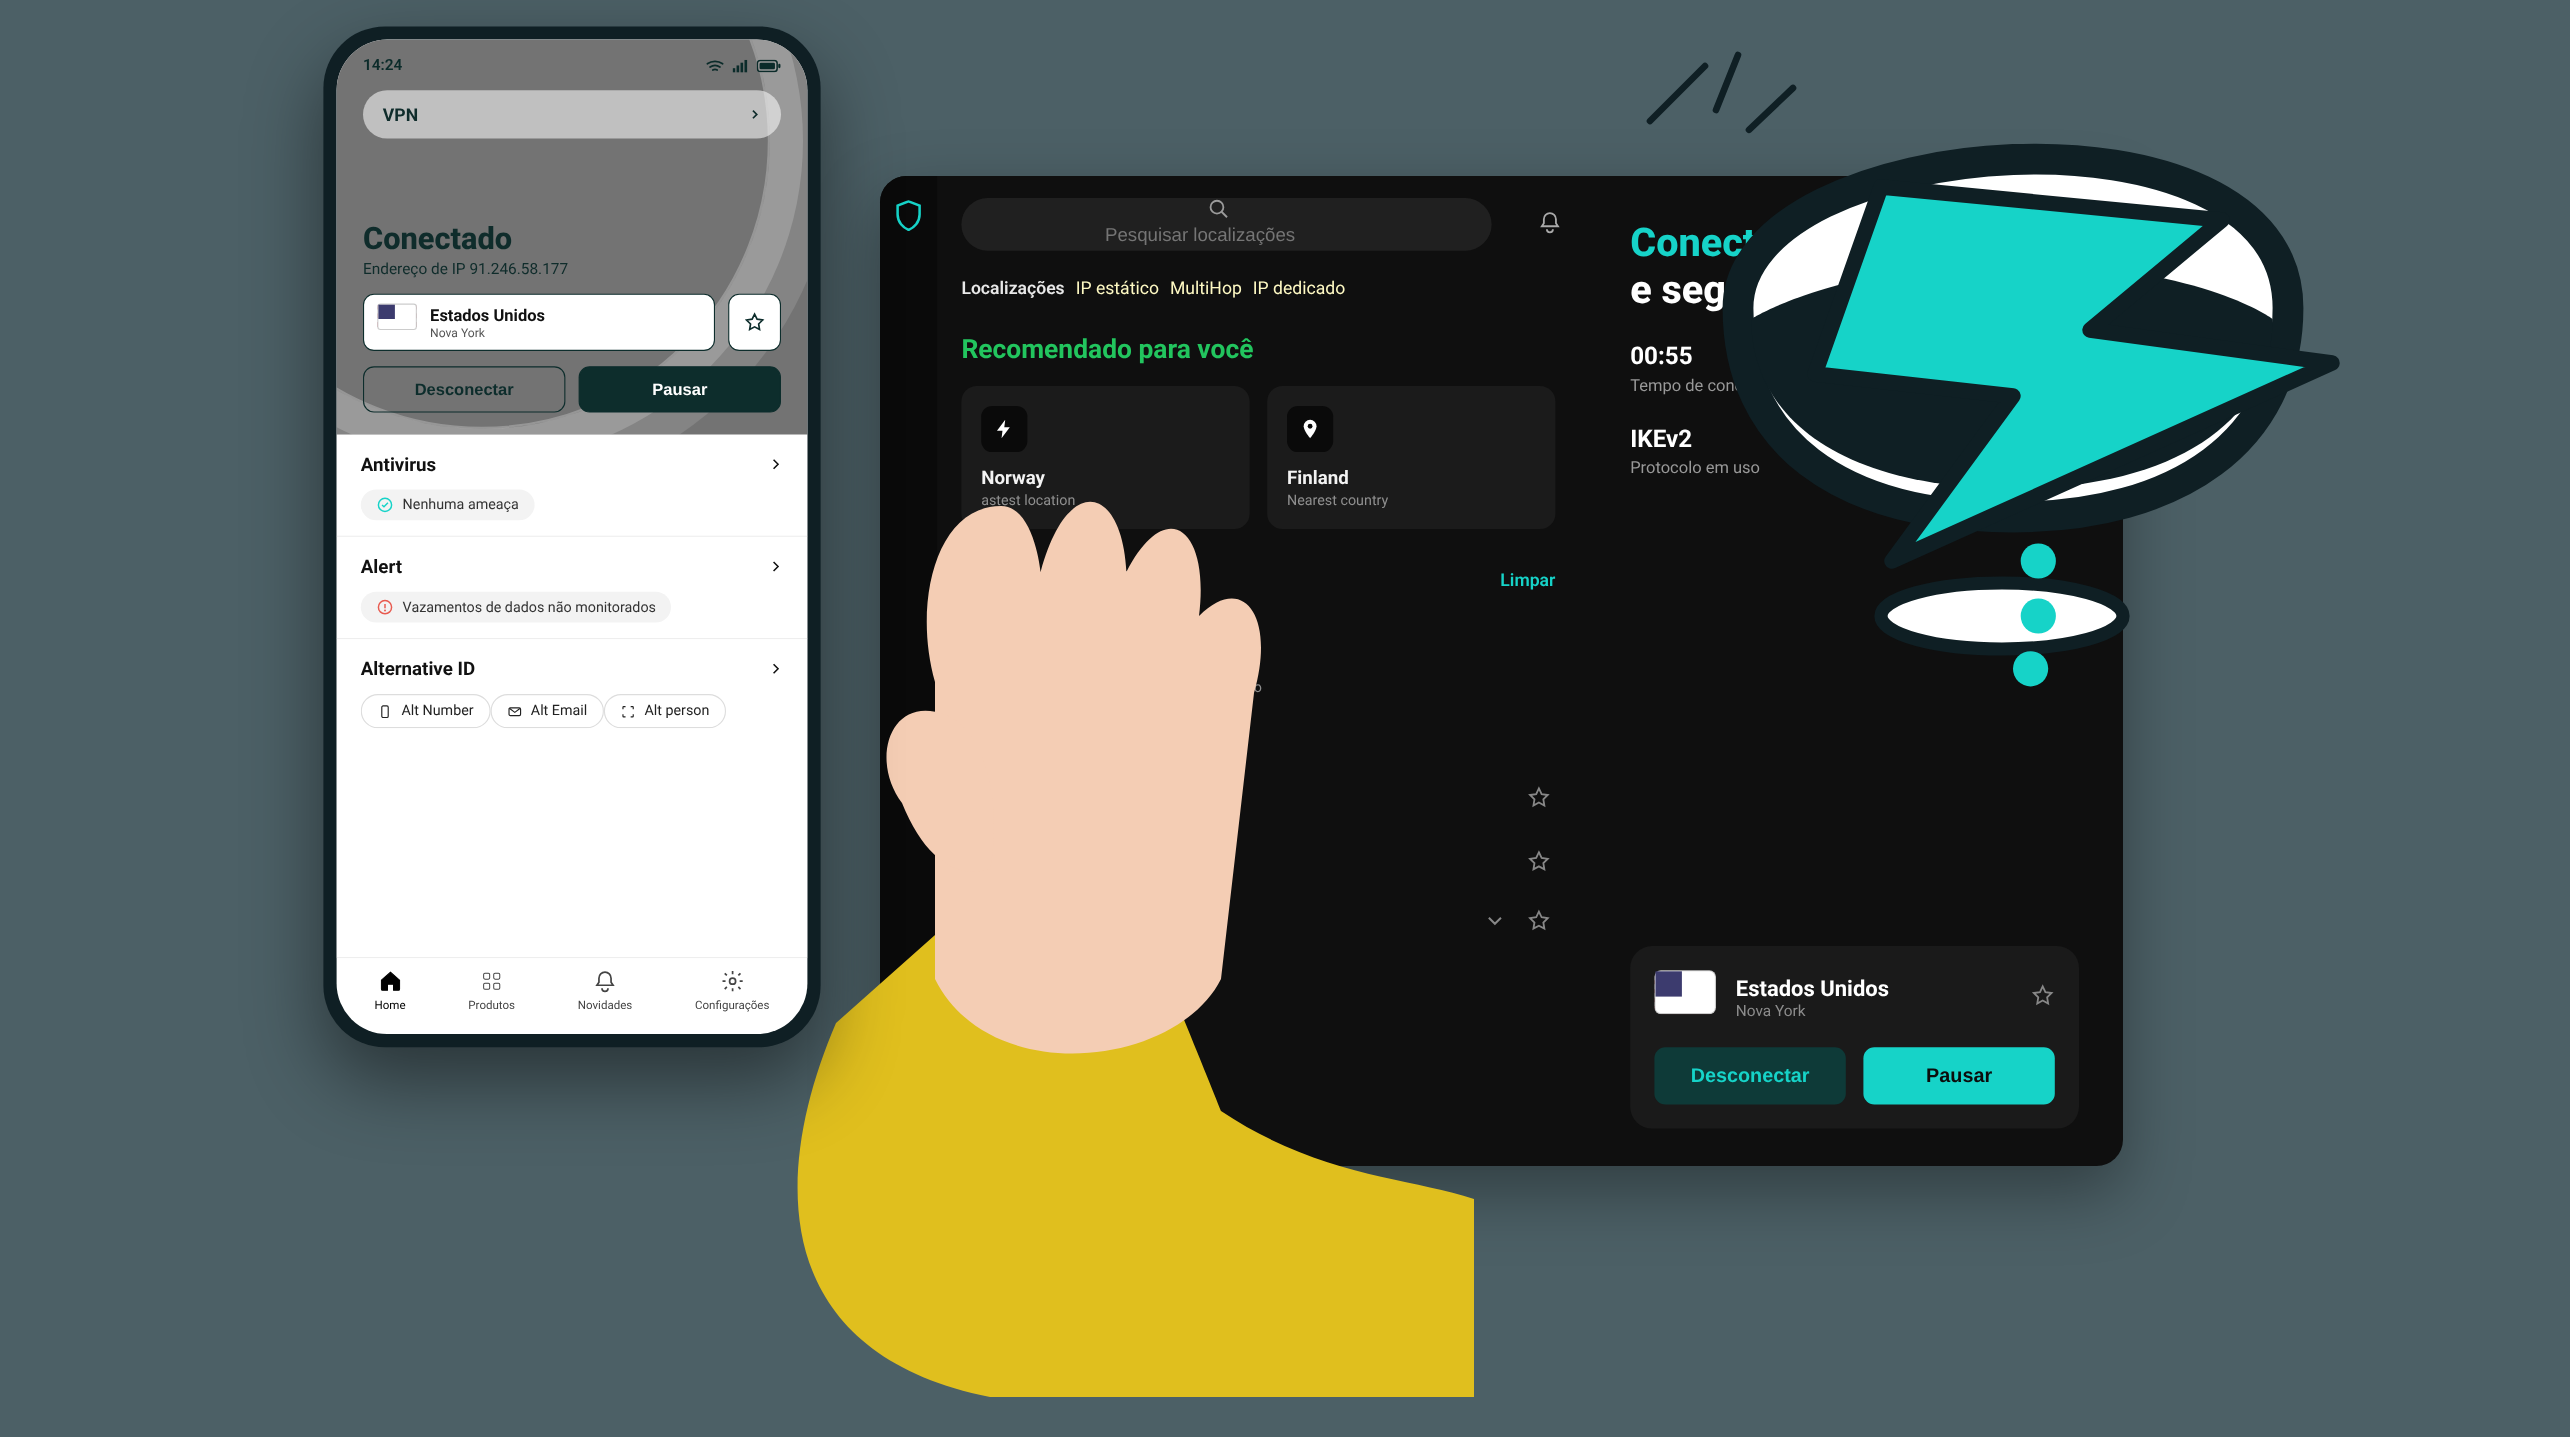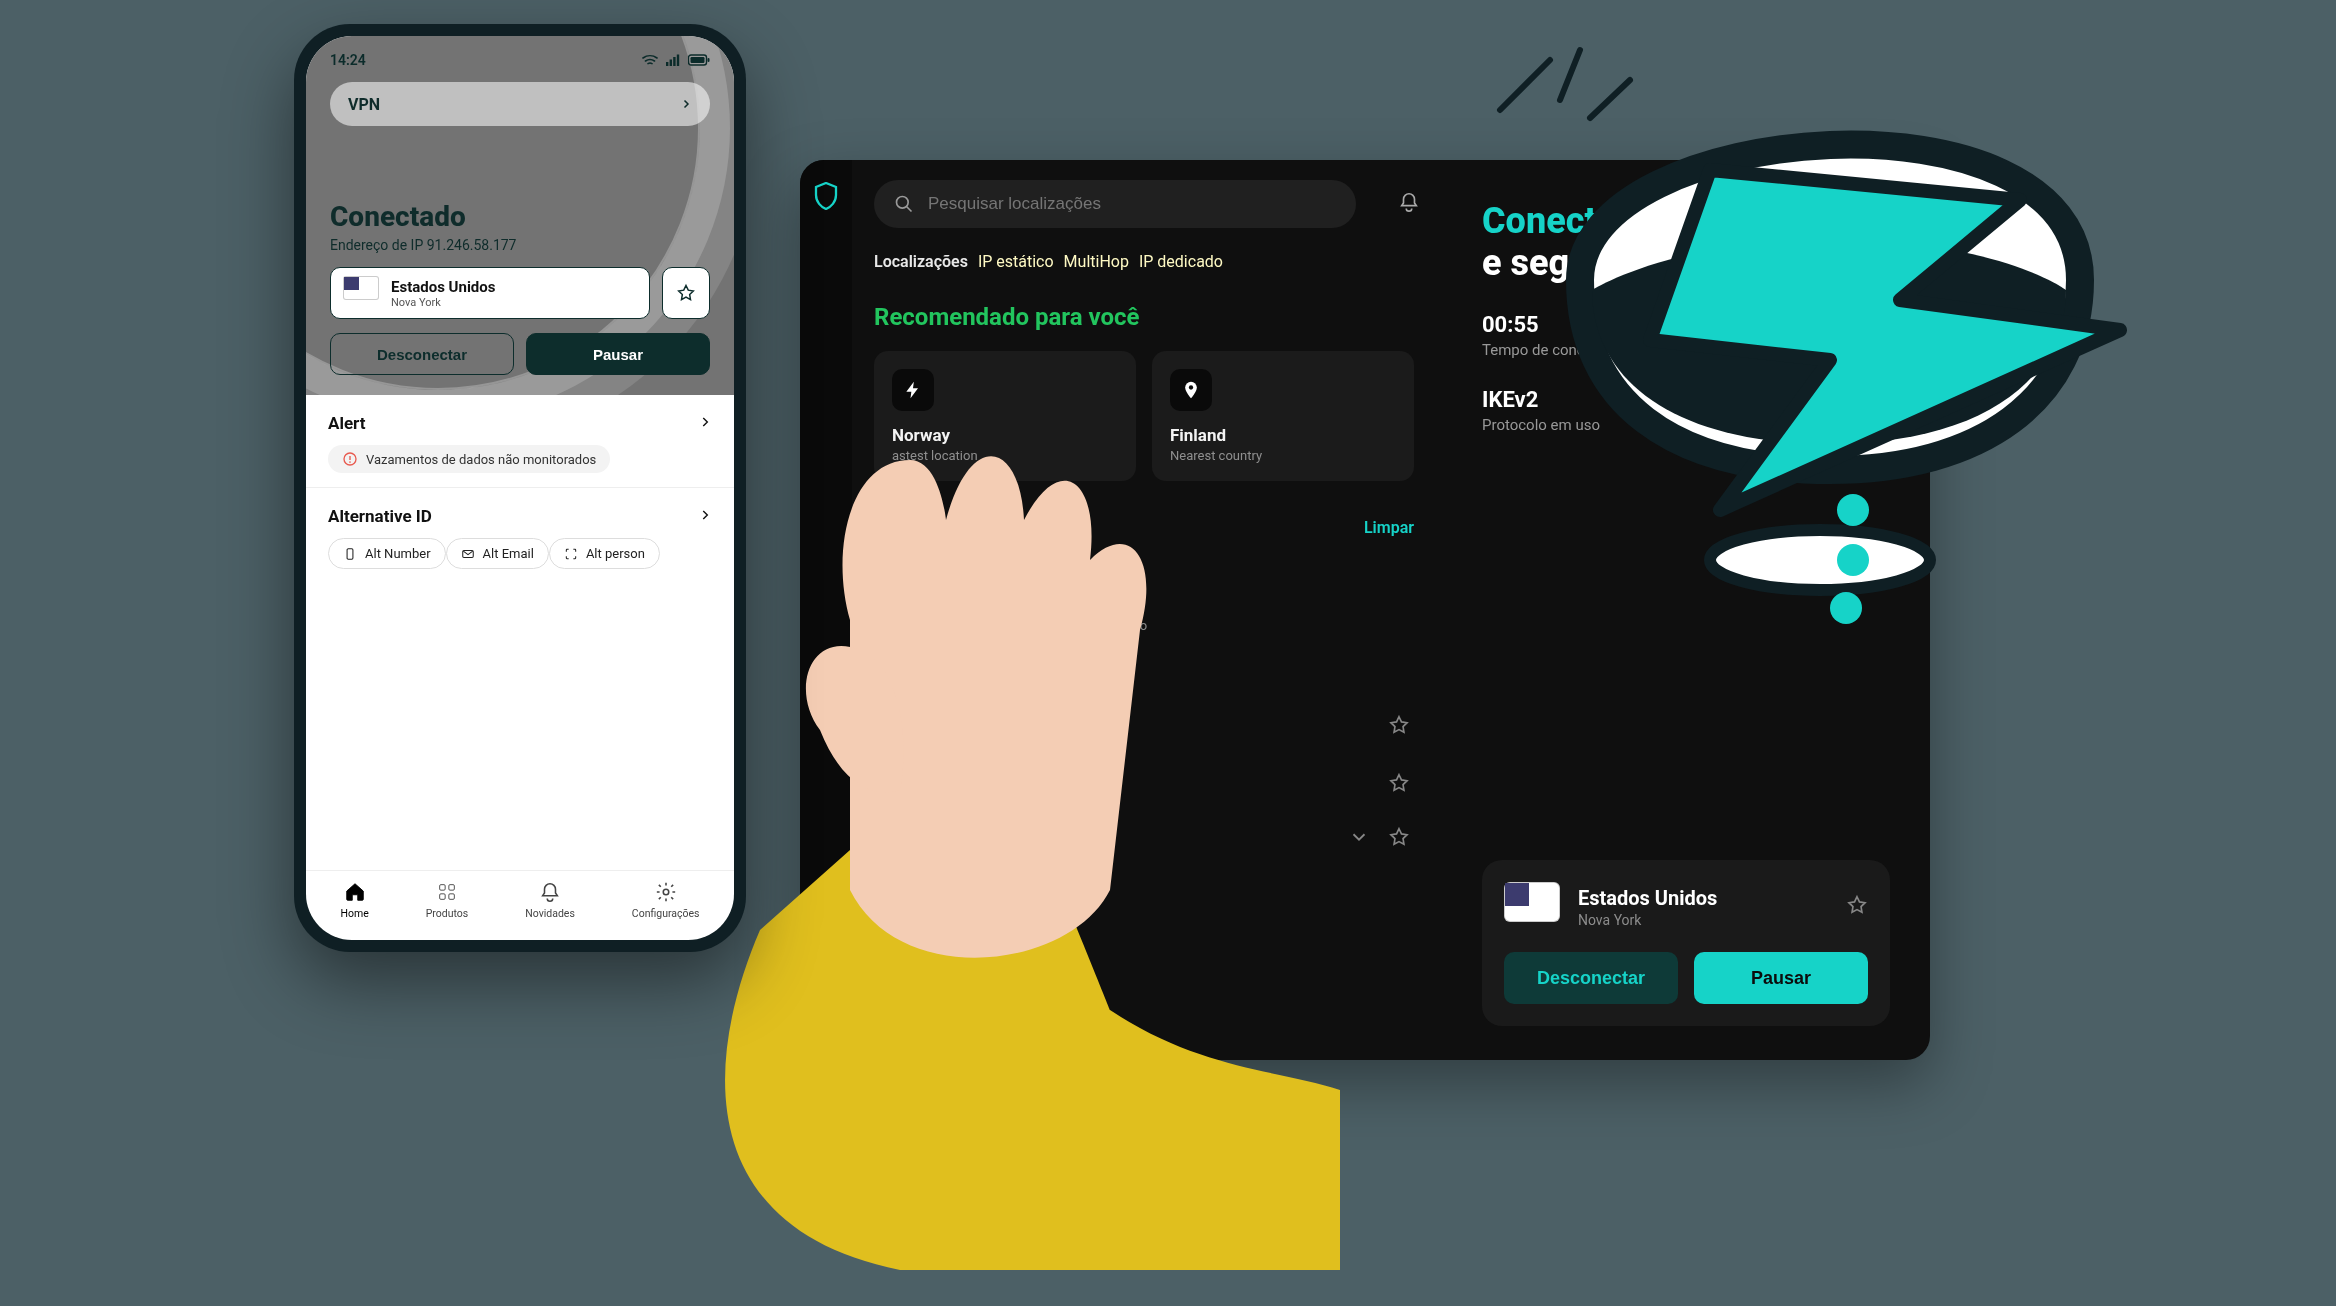--- a/index.html
+++ b/index.html
@@ -45,20 +45,21 @@
   }
   .search {
     background: #202020;
     border-radius: 28px;
     height: 48px;
     display: flex;
     align-items: center;
     padding: 0 20px;
     color: #9a9a9a;
     margin-right: 58px;
+    flex-direction: column;
   }
   .search svg { width: 20px; height: 20px; margin-right: 14px; stroke: #9a9a9a; }
   .search input {
     background: transparent;
     border: 0;
     outline: 0;
     color: #c9c9c9;
     font-size: 17px;
     flex: 1;
   }
@@ -574,20 +575,37 @@
 
         <div class="phone-btns">
           <button class="pbtn ghost">Desconectar</button>
           <button class="pbtn solid">Pausar</button>
         </div>
       </div>
     </div>
 
     <div class="phone-body">
 
+      <div class="p-section">
+        <div class="p-row">
+          <span class="p-title">Antivirus</span>
+          <span class="p-chev"><svg viewBox="0 0 24 24">
+                <path d="m9 5 7 7-7 7" stroke-width="2.4"></path>
+              </svg></span>
+        </div>
+        <span class="pill ok">
+          <span class="dot">
+            <svg viewBox="0 0 24 24">
+                <circle cx="12" cy="12" r="9" fill="none" stroke="currentColor" stroke-width="2"></circle>
+                <path d="m8 12 2.6 2.6L16 9" fill="none" stroke="currentColor" stroke-width="2"></path>
+              </svg>
+          </span>
+          <span>Nenhuma ameaça</span>
+        </span>
+      </div>
 
       <div class="p-section">
         <div class="p-row">
           <span class="p-title">Alert</span>
           <span class="p-chev"><svg viewBox="0 0 24 24">
                 <path d="m9 5 7 7-7 7" stroke-width="2.4"></path>
               </svg></span>
         </div>
         <span class="pill warn">
           <span class="dot">

